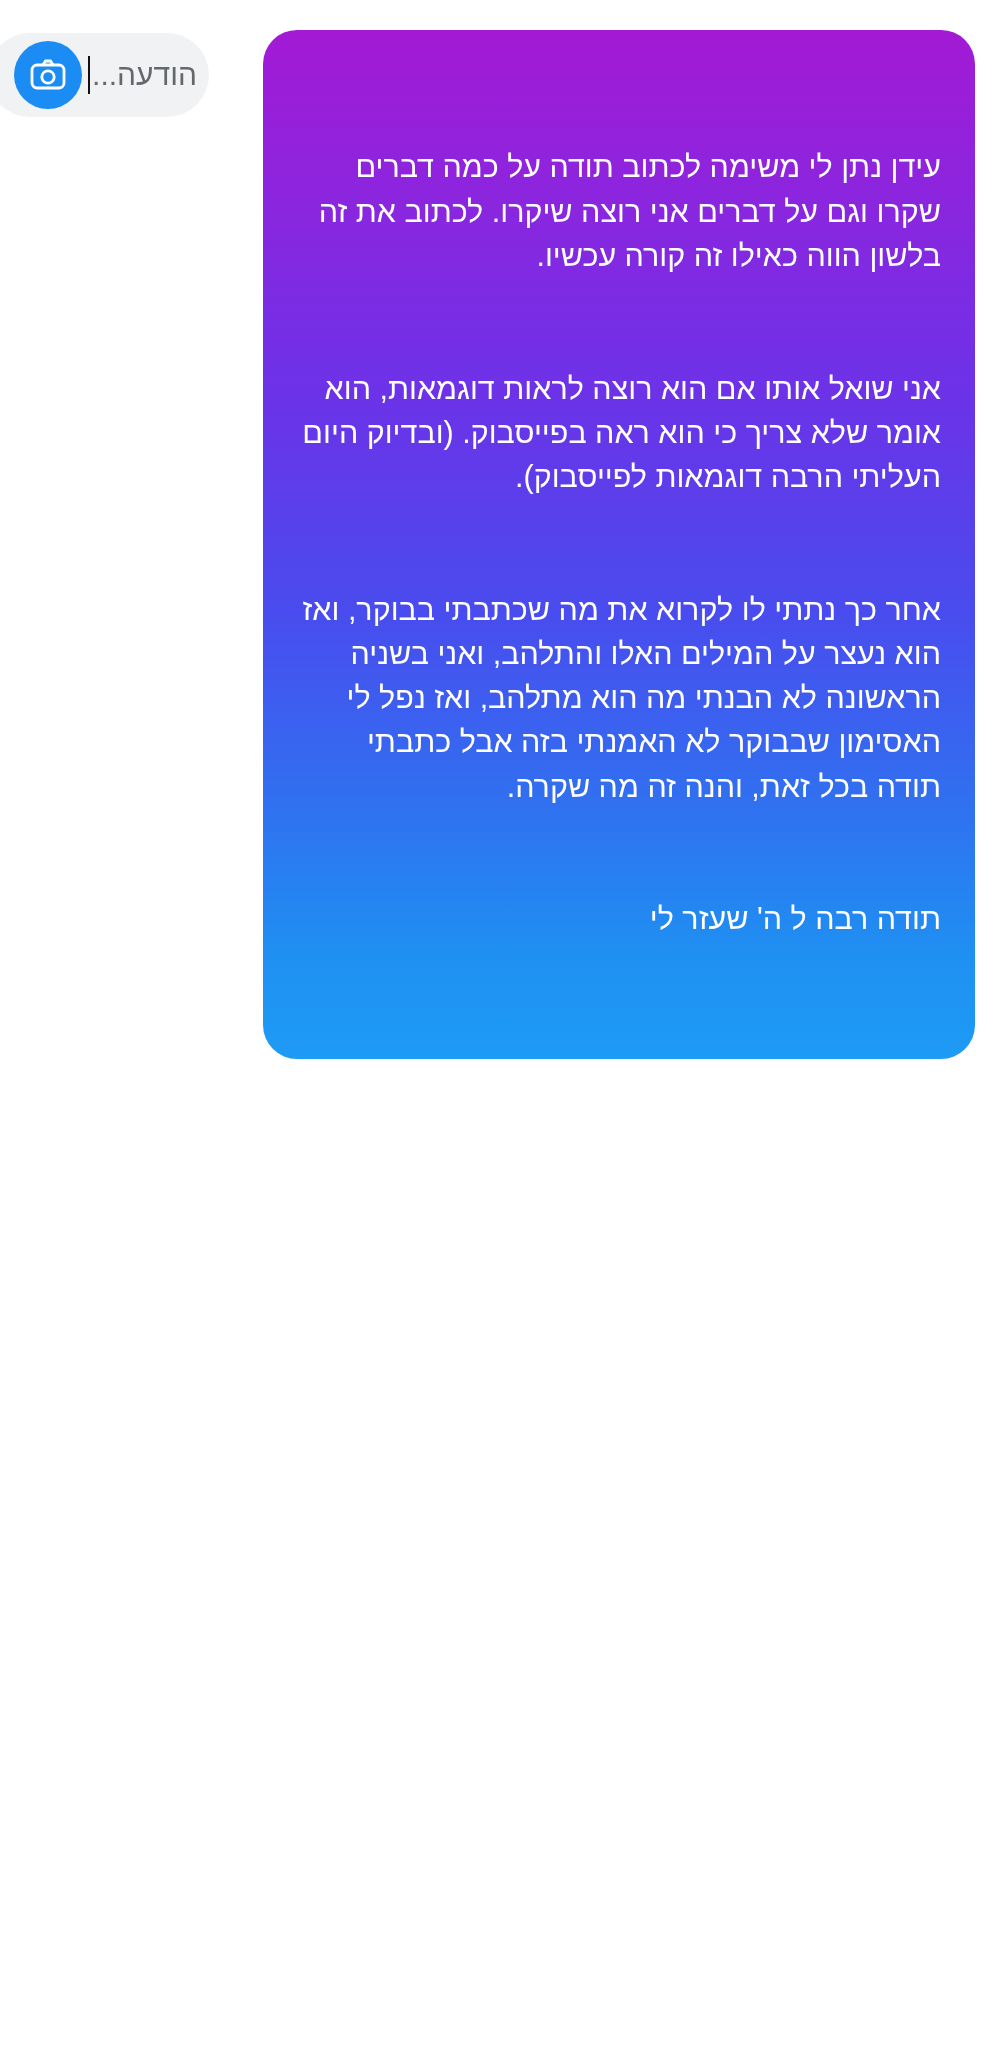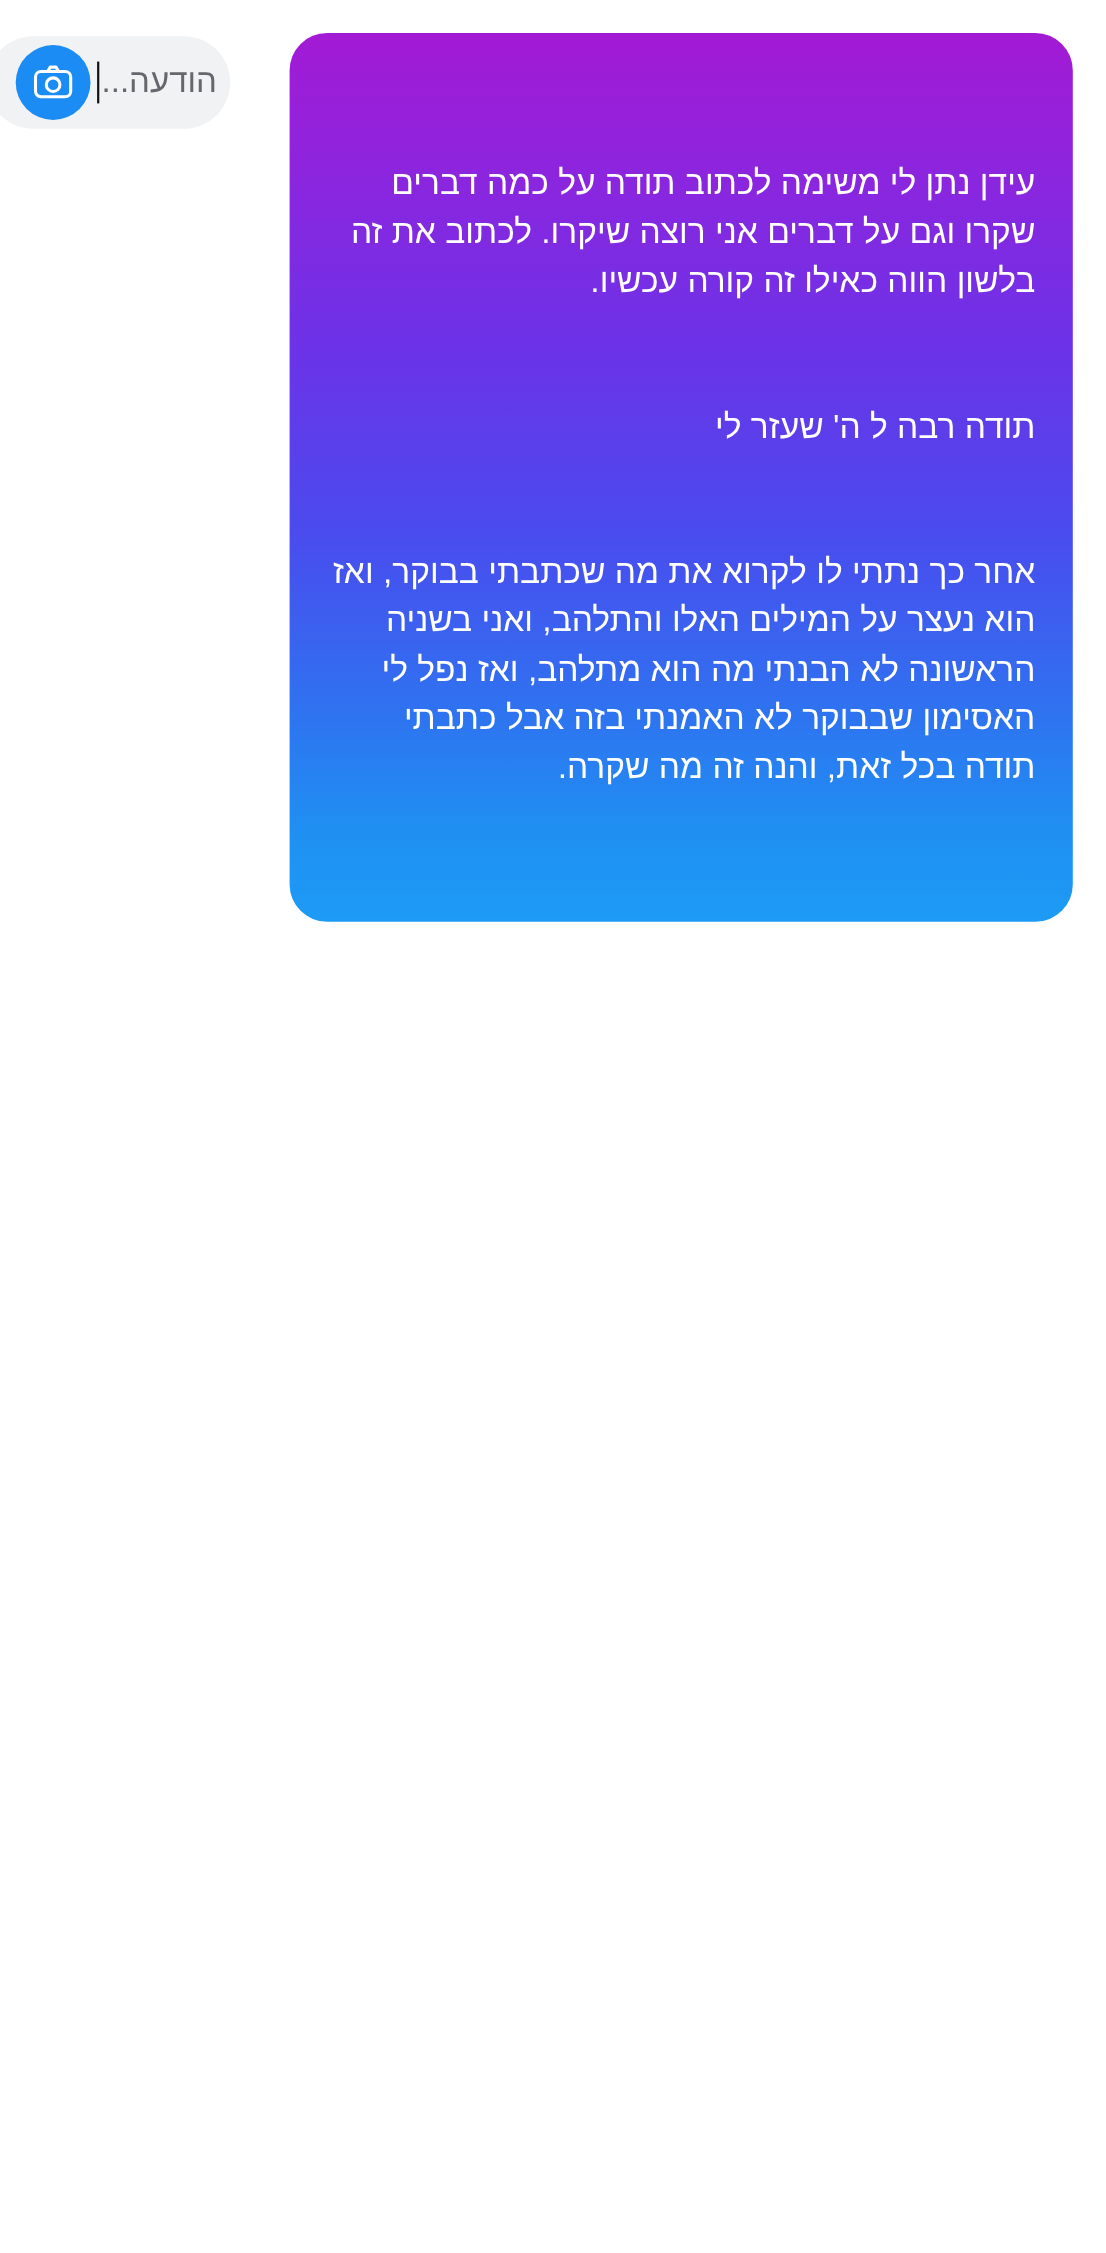--- a/index.html
+++ b/index.html
@@ -140,22 +140,23 @@
   }
 </style>
 </head>
 <body>
 
 <div class="chat-screen">
 
   <div class="message-area">
     <div class="bubble">
       <p>עידן נתן לי משימה לכתוב תודה על כמה דברים שקרו וגם על דברים אני רוצה שיקרו. לכתוב את זה בלשון הווה כאילו זה קורה עכשיו.</p>
+      <p>אני שואל אותו אם הוא רוצה לראות דוגמאות, הוא אומר שלא צריך כי הוא ראה בפייסבוק. (ובדיוק היום העליתי הרבה דוגמאות לפייסבוק).</p>
+      <p>אחר כך נתתי לו לקרוא את מה שכתבתי בבוקר, ואז הוא נעצר על המילים האלו והתלהב, ואני בשניה הראשונה לא הבנתי מה הוא מתלהב, ואז נפל לי האסימון שבבוקר לא האמנתי בזה אבל כתבתי תודה בכל זאת, והנה זה מה שקרה.</p>
       <p>תודה רבה ל ה' שעזר לי</p>
-      <p>אחר כך נתתי לו לקרוא את מה שכתבתי בבוקר, ואז הוא נעצר על המילים האלו והתלהב, ואני בשניה הראשונה לא הבנתי מה הוא מתלהב, ואז נפל לי האסימון שבבוקר לא האמנתי בזה אבל כתבתי תודה בכל זאת, והנה זה מה שקרה.</p>
     </div>
   </div>
 
   <div class="composer">
 
     <div class="composer-icon">
       <svg width="52" height="52" viewBox="0 0 52 52" fill="none">
         <circle cx="26" cy="26" r="23" stroke="#111111" stroke-width="3.4"></circle>
         <line x1="26" y1="15" x2="26" y2="37" stroke="#111111" stroke-width="3.4" stroke-linecap="round"></line>
         <line x1="15" y1="26" x2="37" y2="26" stroke="#111111" stroke-width="3.4" stroke-linecap="round"></line>

